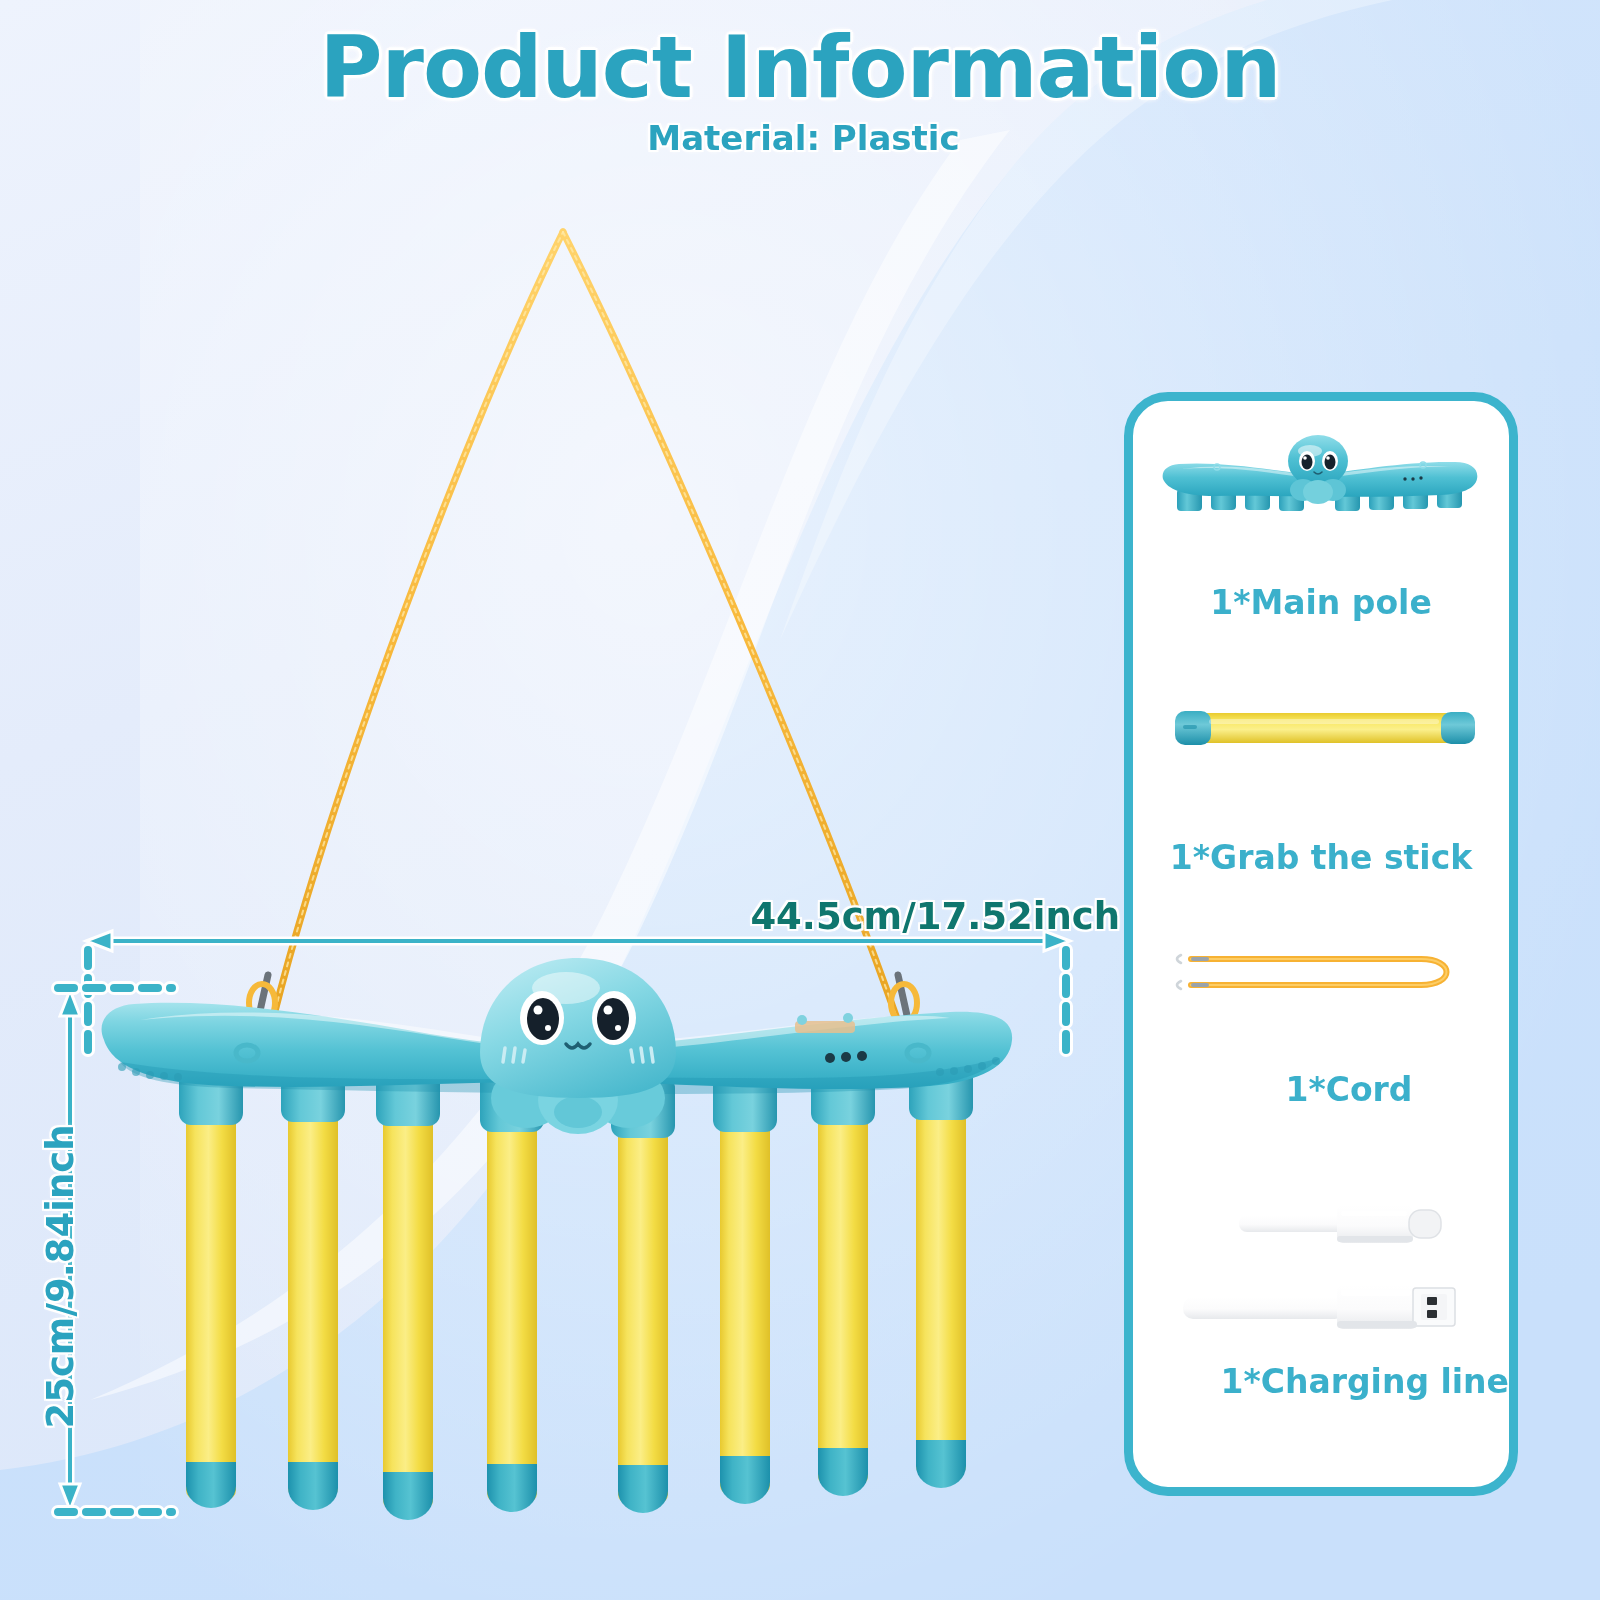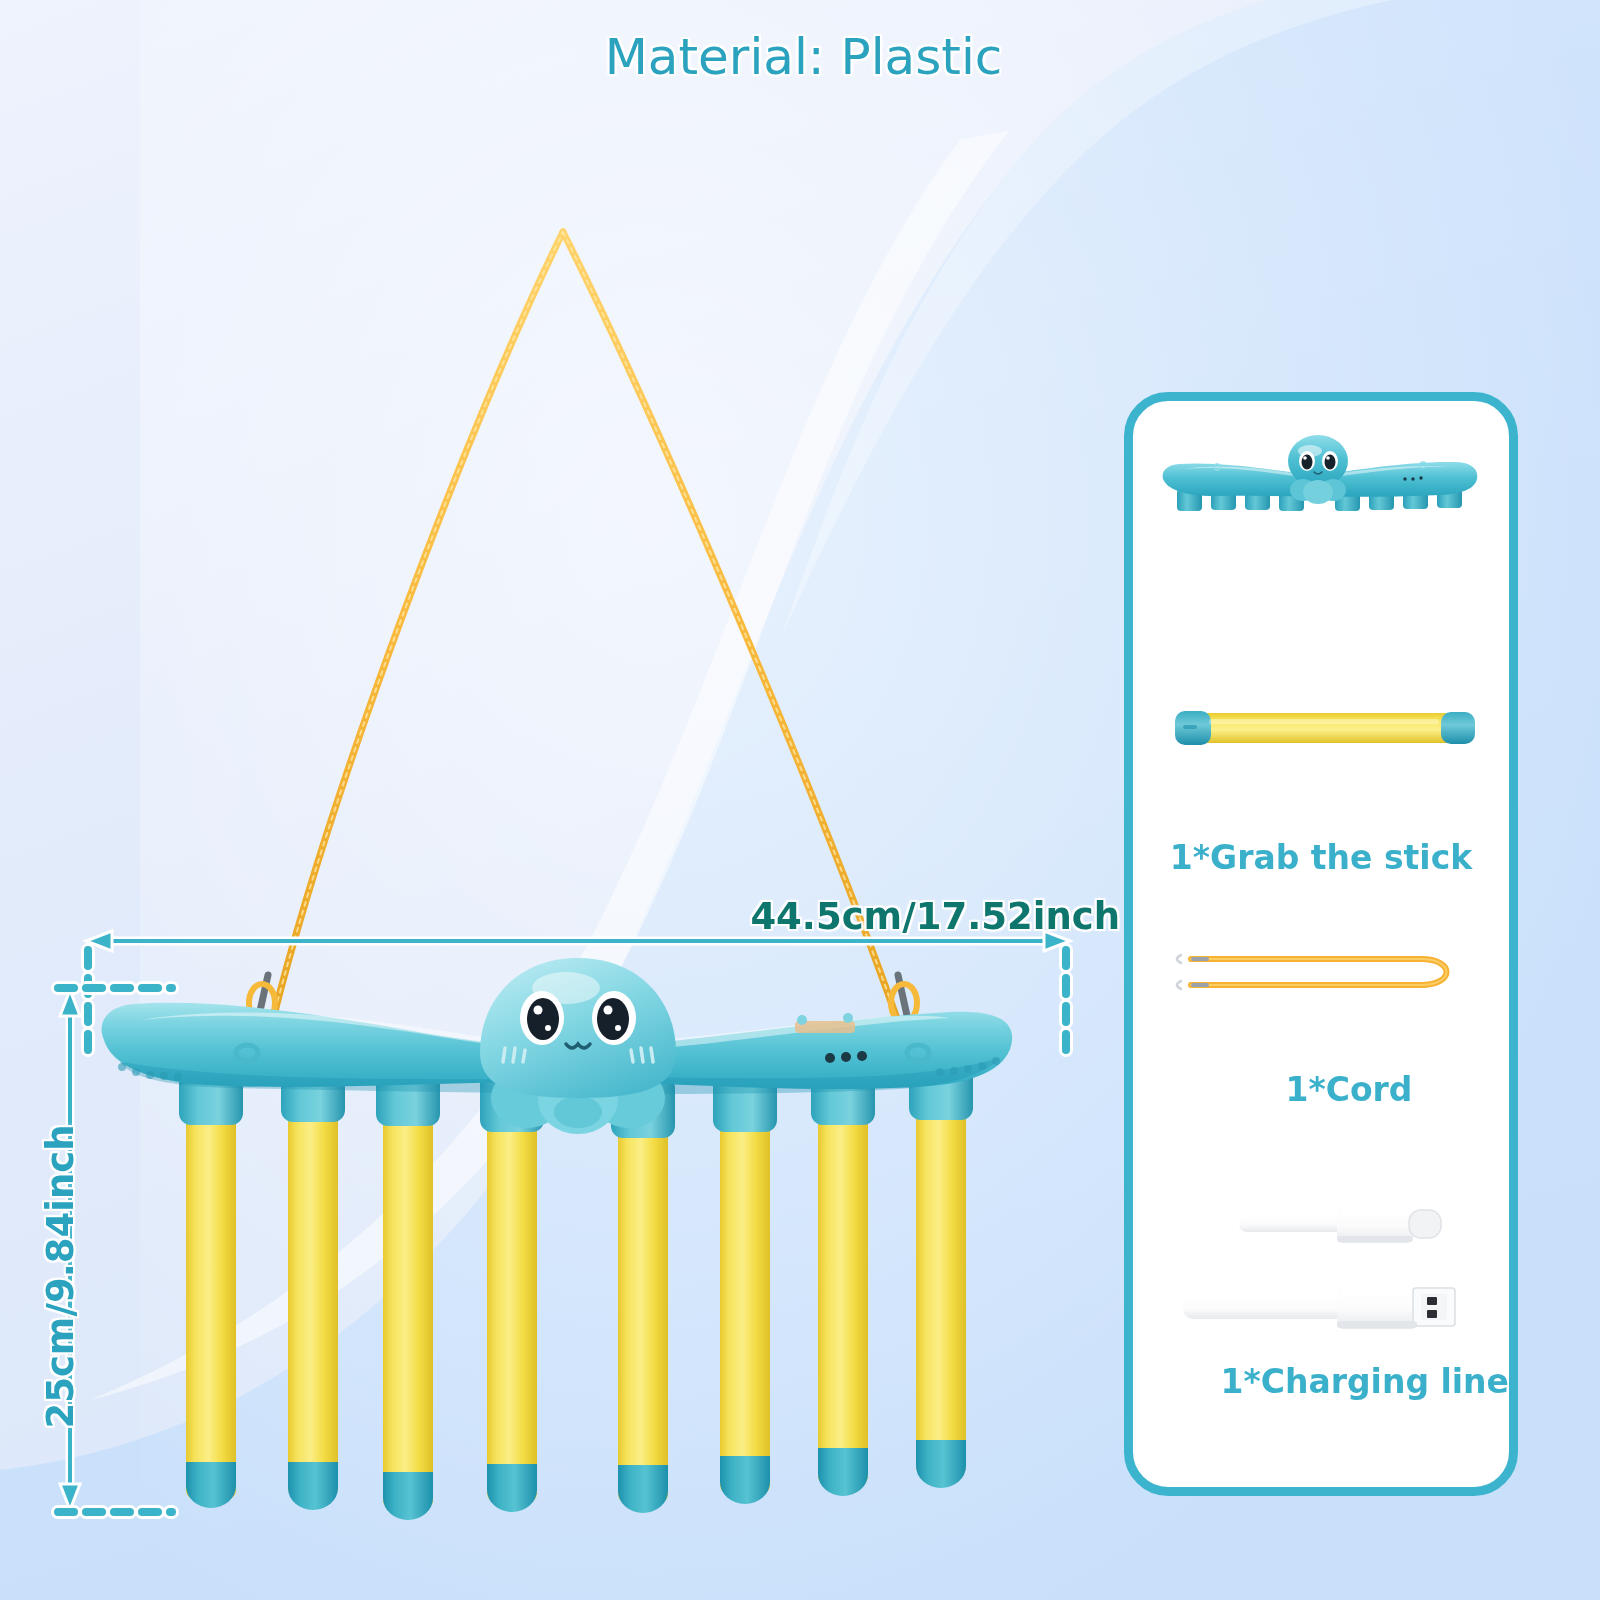--- a/index.html
+++ b/index.html
@@ -22,21 +22,21 @@
     font-family:"DejaVu Sans","Liberation Sans",sans-serif;
     font-weight:bold;font-size:86px;letter-spacing:-1px;color:#2ba3bf;
     -webkit-text-stroke:0px;
     text-shadow:
       0 0 7px #fff,0 0 7px #fff,0 0 7px #fff,
       3px 0 0 #fff,-3px 0 0 #fff,0 3px 0 #fff,0 -3px 0 #fff,
       2px 2px 0 #fff,-2px 2px 0 #fff,2px -2px 0 #fff,-2px -2px 0 #fff;
     line-height:1.05;
   }
   .subtitle{
-    margin-top:6px;font-weight:normal;font-size:50px;color:#2ba3bf;
+    margin-top:6px;font-weight:bold;font-size:34px;color:#2ba3bf;
     text-shadow:
       0 0 6px #fff,0 0 6px #fff,
       2px 0 0 #fff,-2px 0 0 #fff,0 2px 0 #fff,0 -2px 0 #fff,
       2px 2px 0 #fff,-2px 2px 0 #fff,2px -2px 0 #fff,-2px -2px 0 #fff;
     margin-left: 7px;
   }
 
   
   .dim-w{
     position:absolute;left:0;top:895px;width:1120px;text-align:right;
@@ -96,20 +96,21 @@
              C740,630 810,340 960,140 Z" fill="#ffffff" opacity="0.5"></path>
 
     <path d="M1600,-40 C1290,-40 1120,30 1010,170
              C900,310 840,470 780,640
              C880,420 980,240 1110,130
              C1240,20 1420,-20 1600,-20 Z" fill="#ffffff" opacity="0.30"></path>
   </svg>
   <div class="bg-wash"></div>
 
   <div class="title-wrap nosel">
+    <div class="title">Product Information</div>
     <div class="subtitle">Material: Plastic</div>
   </div>
 
   <svg width="1120" height="1600" viewBox="0 0 1120 1600" style="position:absolute;left:0;top:0;">
     <defs>
       <linearGradient id="bodyGrad" x1="0" y1="0" x2="0" y2="1">
         <stop offset="0%" stop-color="#a4e3ec"></stop>
         <stop offset="22%" stop-color="#7ed5e2"></stop>
         <stop offset="55%" stop-color="#54c2d4"></stop>
         <stop offset="100%" stop-color="#2ea9c2"></stop>
@@ -380,20 +381,21 @@
       <ellipse cx="163" cy="61" rx="15" ry="12" fill="#74d0dd"></ellipse>
 
       <circle cx="62" cy="36" r="3" fill="none" stroke="#8fdde9" stroke-width="1.5"></circle>
       <circle cx="268" cy="34" r="3" fill="none" stroke="#8fdde9" stroke-width="1.5"></circle>
       <g fill="#1b3a46">
           <circle cx="250" cy="48" r="1.7"></circle>
           <circle cx="258" cy="48" r="1.7"></circle>
           <circle cx="266" cy="47" r="1.7"></circle>
         </g>
     </svg>
+    <div class="panel-label nosel" style="top:185px;">1*Main pole</div>
 
     <svg width="310" height="60" viewBox="0 0 310 60" style="position:absolute;left:36px;top:296px;">
       <defs>
         <linearGradient id="sY" x1="0" y1="0" x2="0" y2="1">
           <stop offset="0%" stop-color="#e9cb2e"></stop>
             <stop offset="25%" stop-color="#f8e760"></stop>
           <stop offset="55%" stop-color="#fbf08c"></stop>
             <stop offset="100%" stop-color="#e0c228"></stop>
         </linearGradient>
         <linearGradient id="sC" x1="0" y1="0" x2="0" y2="1">

